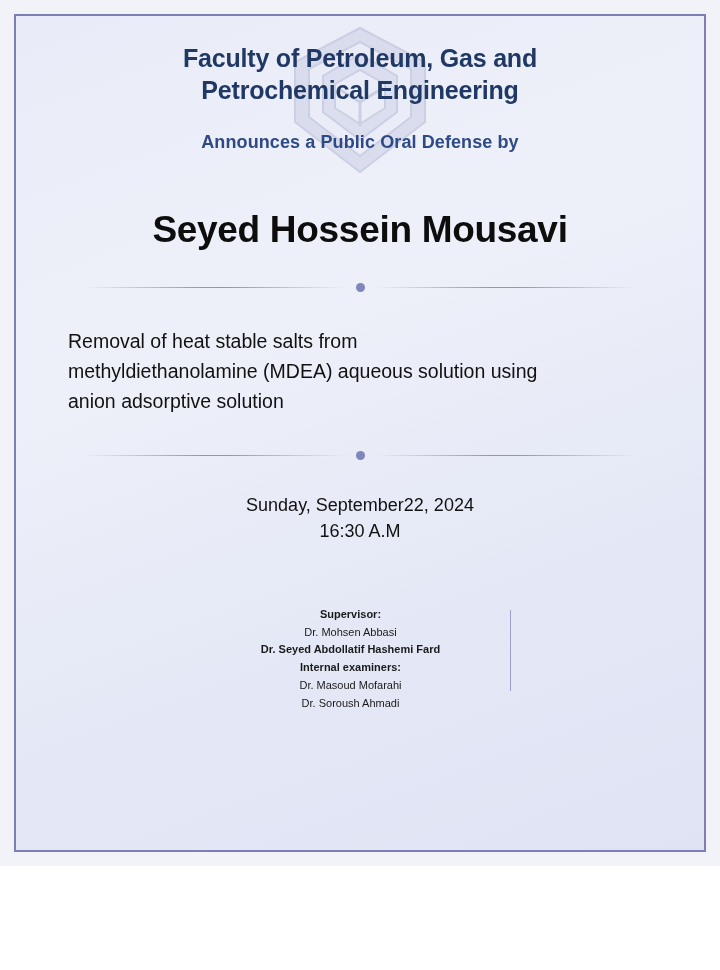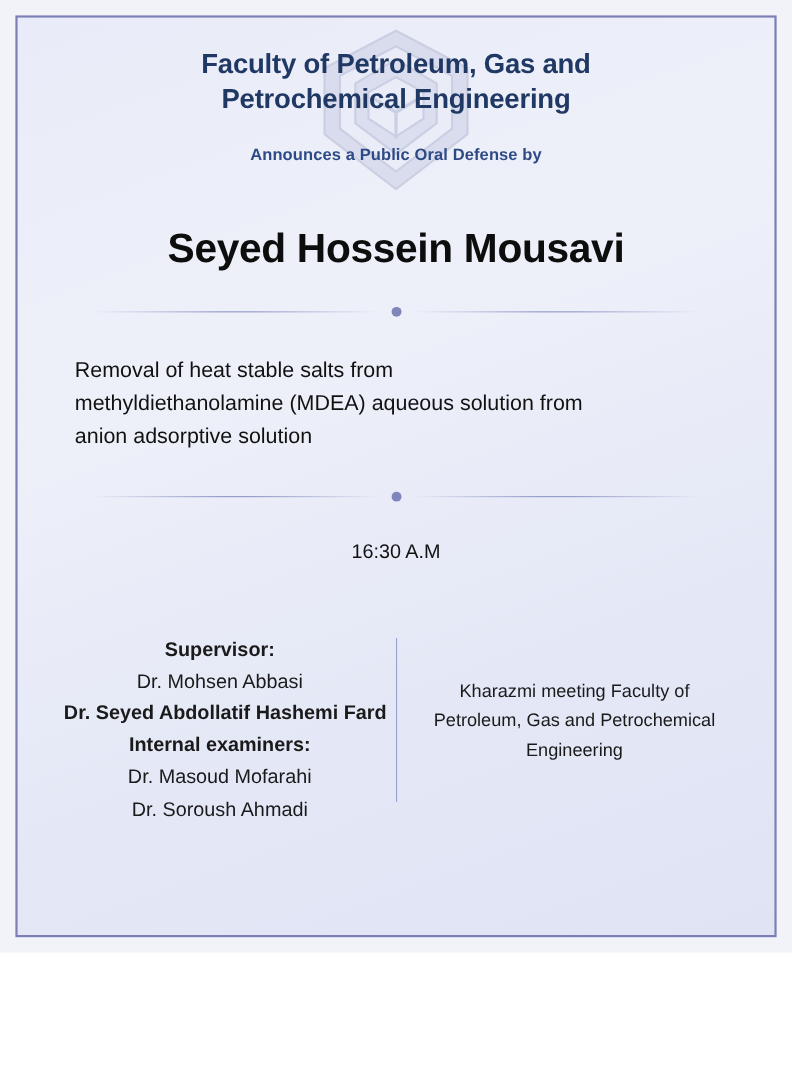--- a/index.html
+++ b/index.html
@@ -55,21 +55,21 @@
     color: #1f3864;
     font-weight: bold;
     font-size: 25px;
     line-height: 1.28;
     letter-spacing: -0.2px;
   }
   .announce {
     margin-top: 26px;
     text-align: center;
     color: #2e4a86;
-    font-size: 15px;
+    font-size: 18px;
     font-weight: bold;
     letter-spacing: 0.1px;
   }
   .name {
     margin-top: 56px;
     text-align: center;
     color: #0d0d0d;
     font-size: 37px;
     font-weight: bold;
     letter-spacing: -0.3px;
@@ -112,21 +112,21 @@
     margin-top: 62px;
     display: flex;
     align-items: stretch;
     justify-content: center;
     gap: 0;
   }
   .bottom-left {
     width: 48%;
     text-align: center;
     color: #1a1a1a;
-    font-size: 18px;
+    font-size: 11px;
     line-height: 1.62;
     padding-right: 18px;
     box-sizing: border-box;
   }
   .bottom-sep {
     width: 1px;
     background: #9aa0cc;
     margin: 4px 0 22px 0;
   }
   .bottom-right {
@@ -173,48 +173,44 @@
       <div class="name">Seyed Hossein Mousavi</div>
 
       <div class="divider">
         <span class="line"></span>
         <span class="dot"></span>
         <span class="line"></span>
       </div>
 
       <div class="title">
         <div>Removal of heat stable salts from</div>
-        <div>methyldiethanolamine (MDEA) aqueous solution from</div>
+        <div>methyldiethanolamine (MDEA) aqueous solution using</div>
         <div>anion adsorptive solution</div>
       </div>
 
       <div class="divider" style="margin-top:34px;">
         <span class="line"></span>
         <span class="dot"></span>
         <span class="line"></span>
       </div>
 
       <div class="datetime">
+        <div>Sunday, September22, 2024</div>
         <div>16:30 A.M</div>
       </div>
 
       <div class="bottom">
         <div class="bottom-left">
           <div class="label">Supervisor:</div>
           <div>Dr. Mohsen Abbasi</div>
           <div class="nowrap">Dr. Seyed Abdollatif Hashemi Fard</div>
           <div class="label">Internal examiners:</div>
           <div>Dr. Masoud Mofarahi</div>
           <div>Dr. Soroush Ahmadi</div>
         </div>
 
         <div class="bottom-sep"></div>
 
-        <div class="bottom-right">
-          <div>Kharazmi meeting Faculty of</div>
-          <div>Petroleum, Gas and Petrochemical</div>
-          <div>Engineering</div>
-        </div>
       </div>
 
     </div>
   </div>
 </div>
 
 </body></html>

